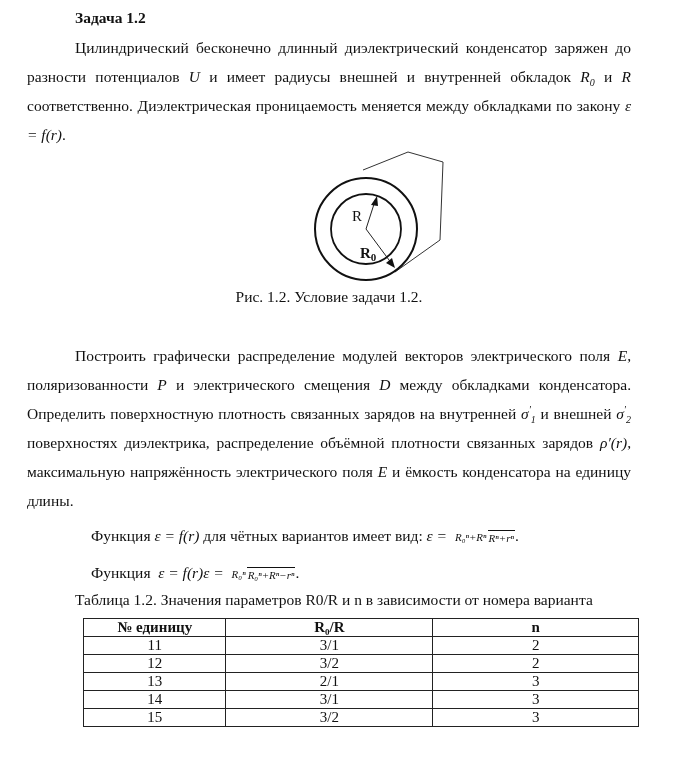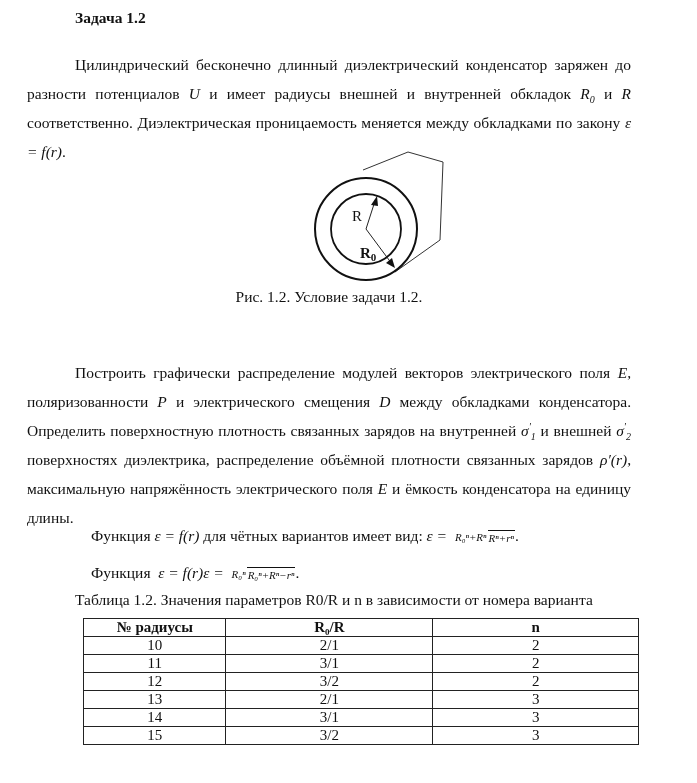--- a/index.html
+++ b/index.html
@@ -9,21 +9,21 @@
     color: #111111;
     font-size: 15.5px;
   }
   .page { position: absolute; left: 27px; top: 0; width: 604px; }
   .title {
     position: absolute; left: 48px; top: 9px;
     font-weight: bold; font-size: 15.5px; white-space: nowrap;
   }
   .para {
     position: absolute; left: 0; width: 604px;
-    line-height: 29px; text-align: justify; text-indent: 48px; margin-top: 17px;
+    line-height: 29px; text-align: justify; text-indent: 48px;
   }
   .para1 { top: 33px; }
   .para2 { top: 341px; }
   .mi { font-style: italic; }
   sub, sup { font-size: 10px; line-height: 0; }
   .figure { position: absolute; left: 270px; top: 145px; width: 170px; height: 140px; }
   .caption {
     position: absolute; left: 0; width: 604px; top: 288px;
     text-align: center; white-space: nowrap;
   }
@@ -110,31 +110,26 @@
         <span class="den">R₀ⁿ+Rⁿ−rⁿ</span>
       </span>
       <span>.</span>
   </div>
 
   <div class="tcaption"><b>Таблица 1.2</b><span>. Значения параметров R0/R и n в зависимости от номера варианта</span></div>
 
   <table class="data">
     <thead>
       <tr>
-        <th class="col1">№ радиусы</th>
+        <th class="col1">№ единицу</th>
         <th class="col2">R₀/R</th>
         <th class="col3">n</th>
       </tr>
     </thead>
     <tbody>
-      <tr>
-        <td>10</td>
-        <td>2/1</td>
-        <td>2</td>
-      </tr>
       <tr>
         <td>11</td>
         <td>3/1</td>
         <td>2</td>
       </tr>
       <tr>
         <td>12</td>
         <td>3/2</td>
         <td>2</td>
       </tr>

